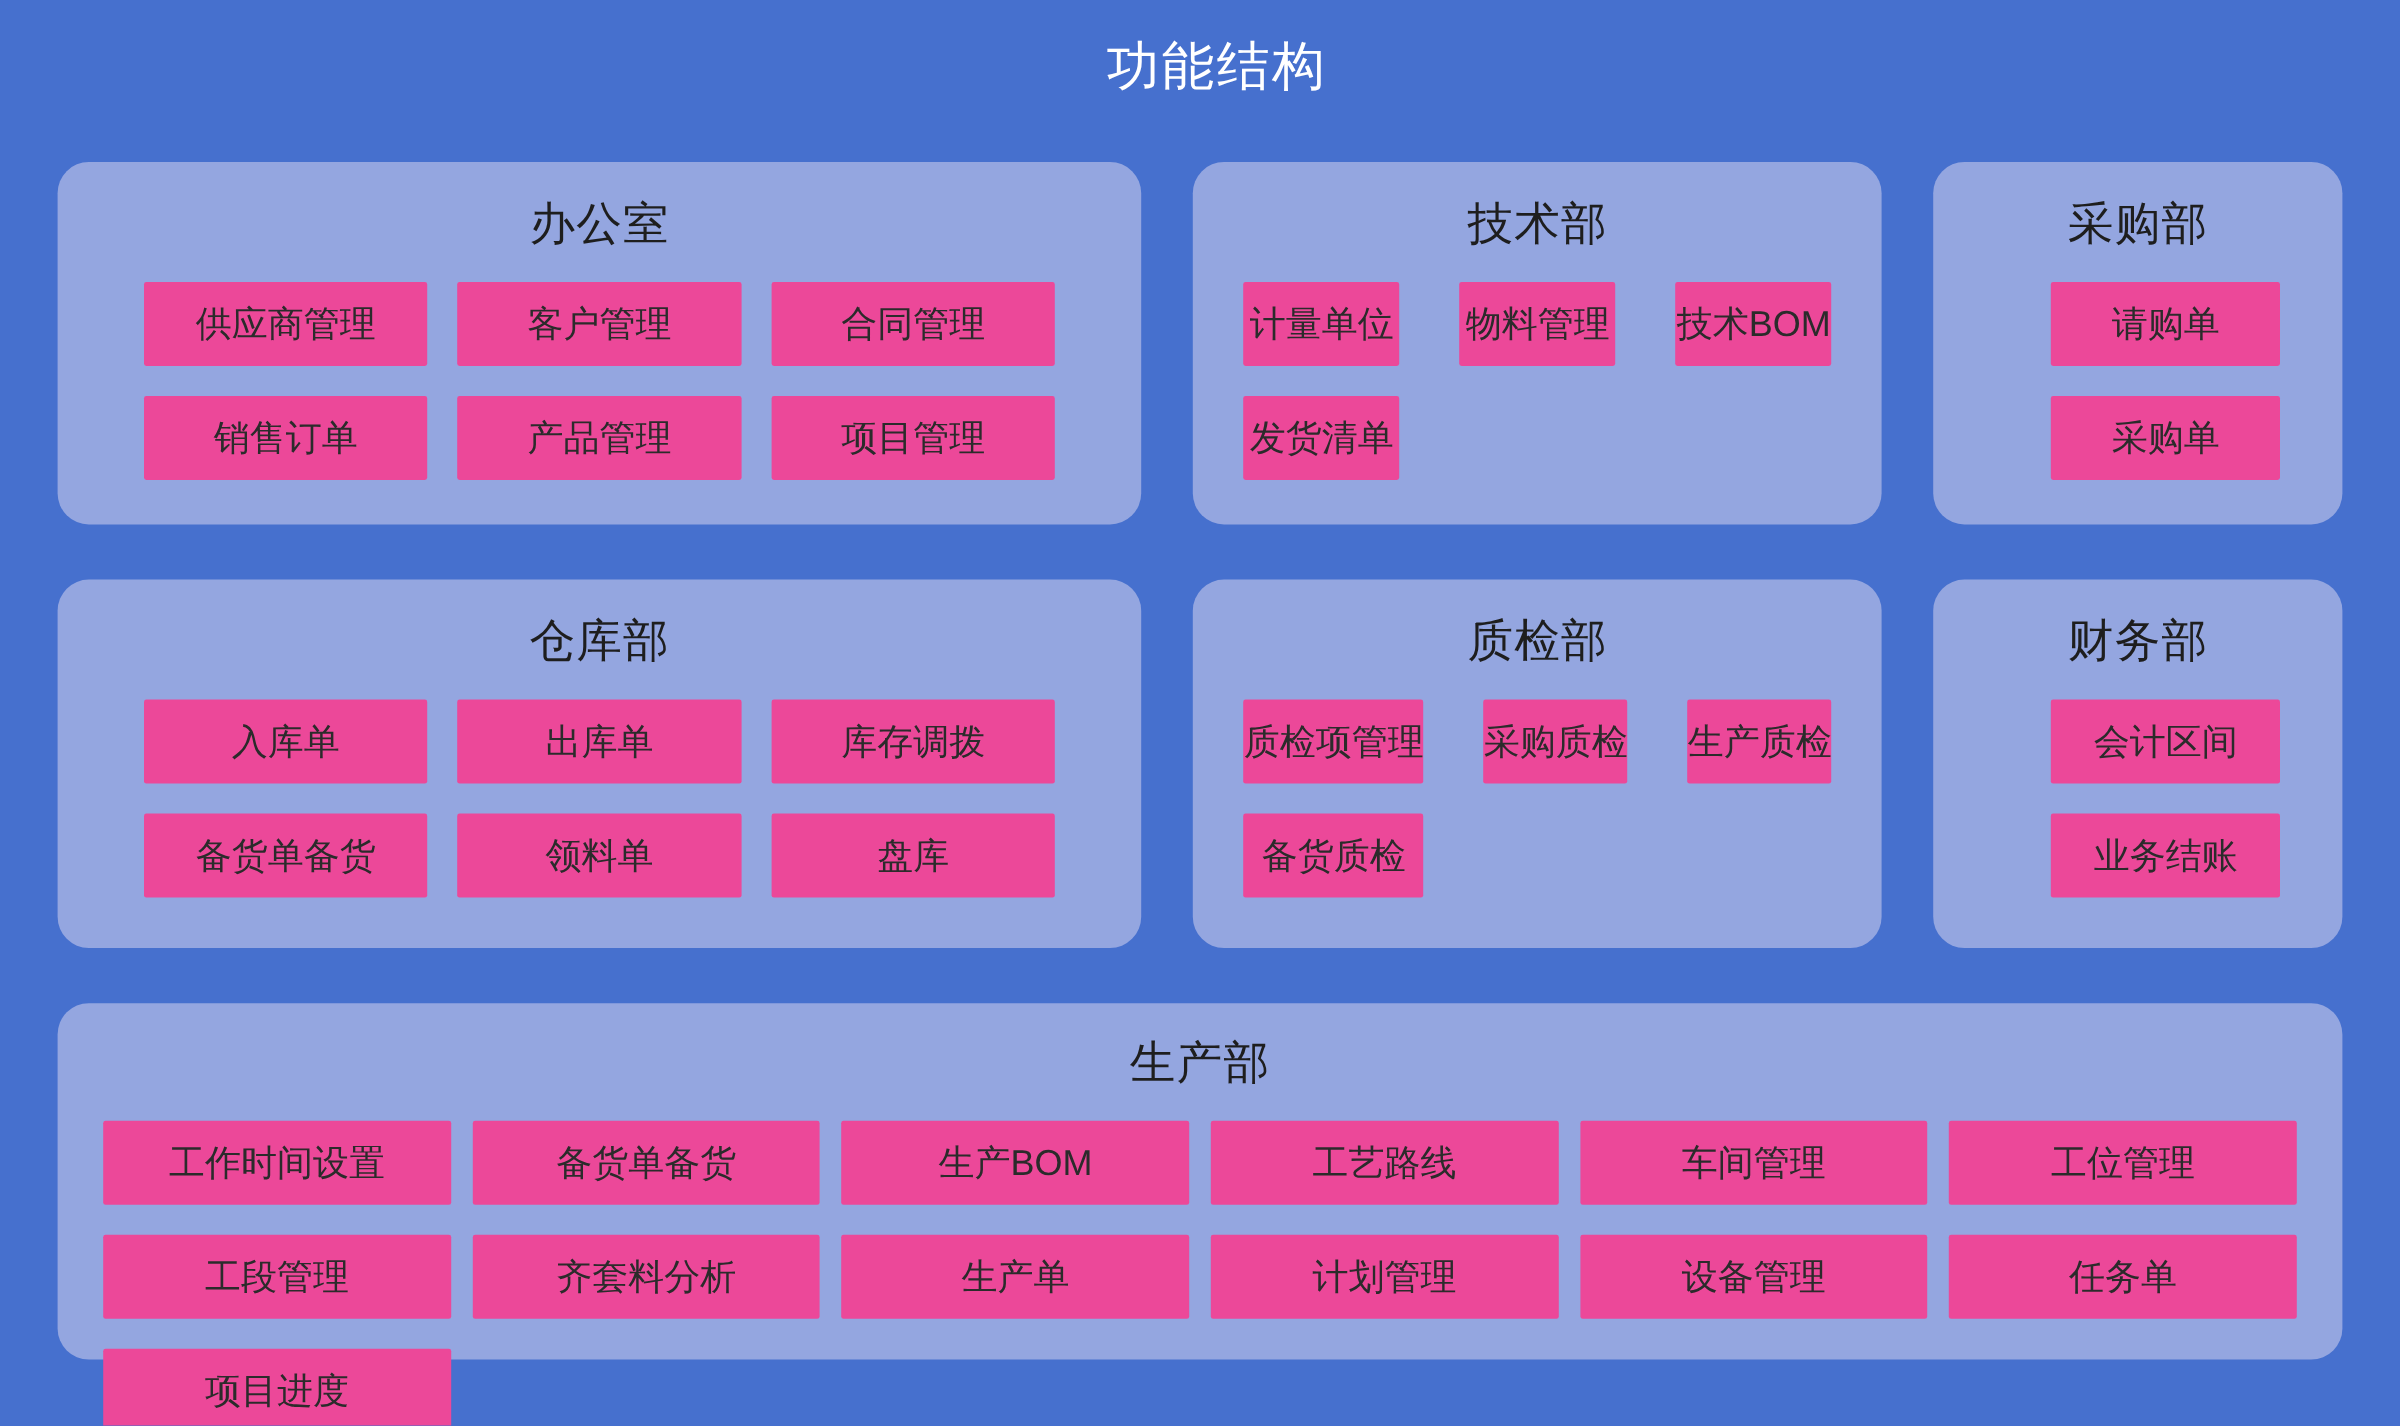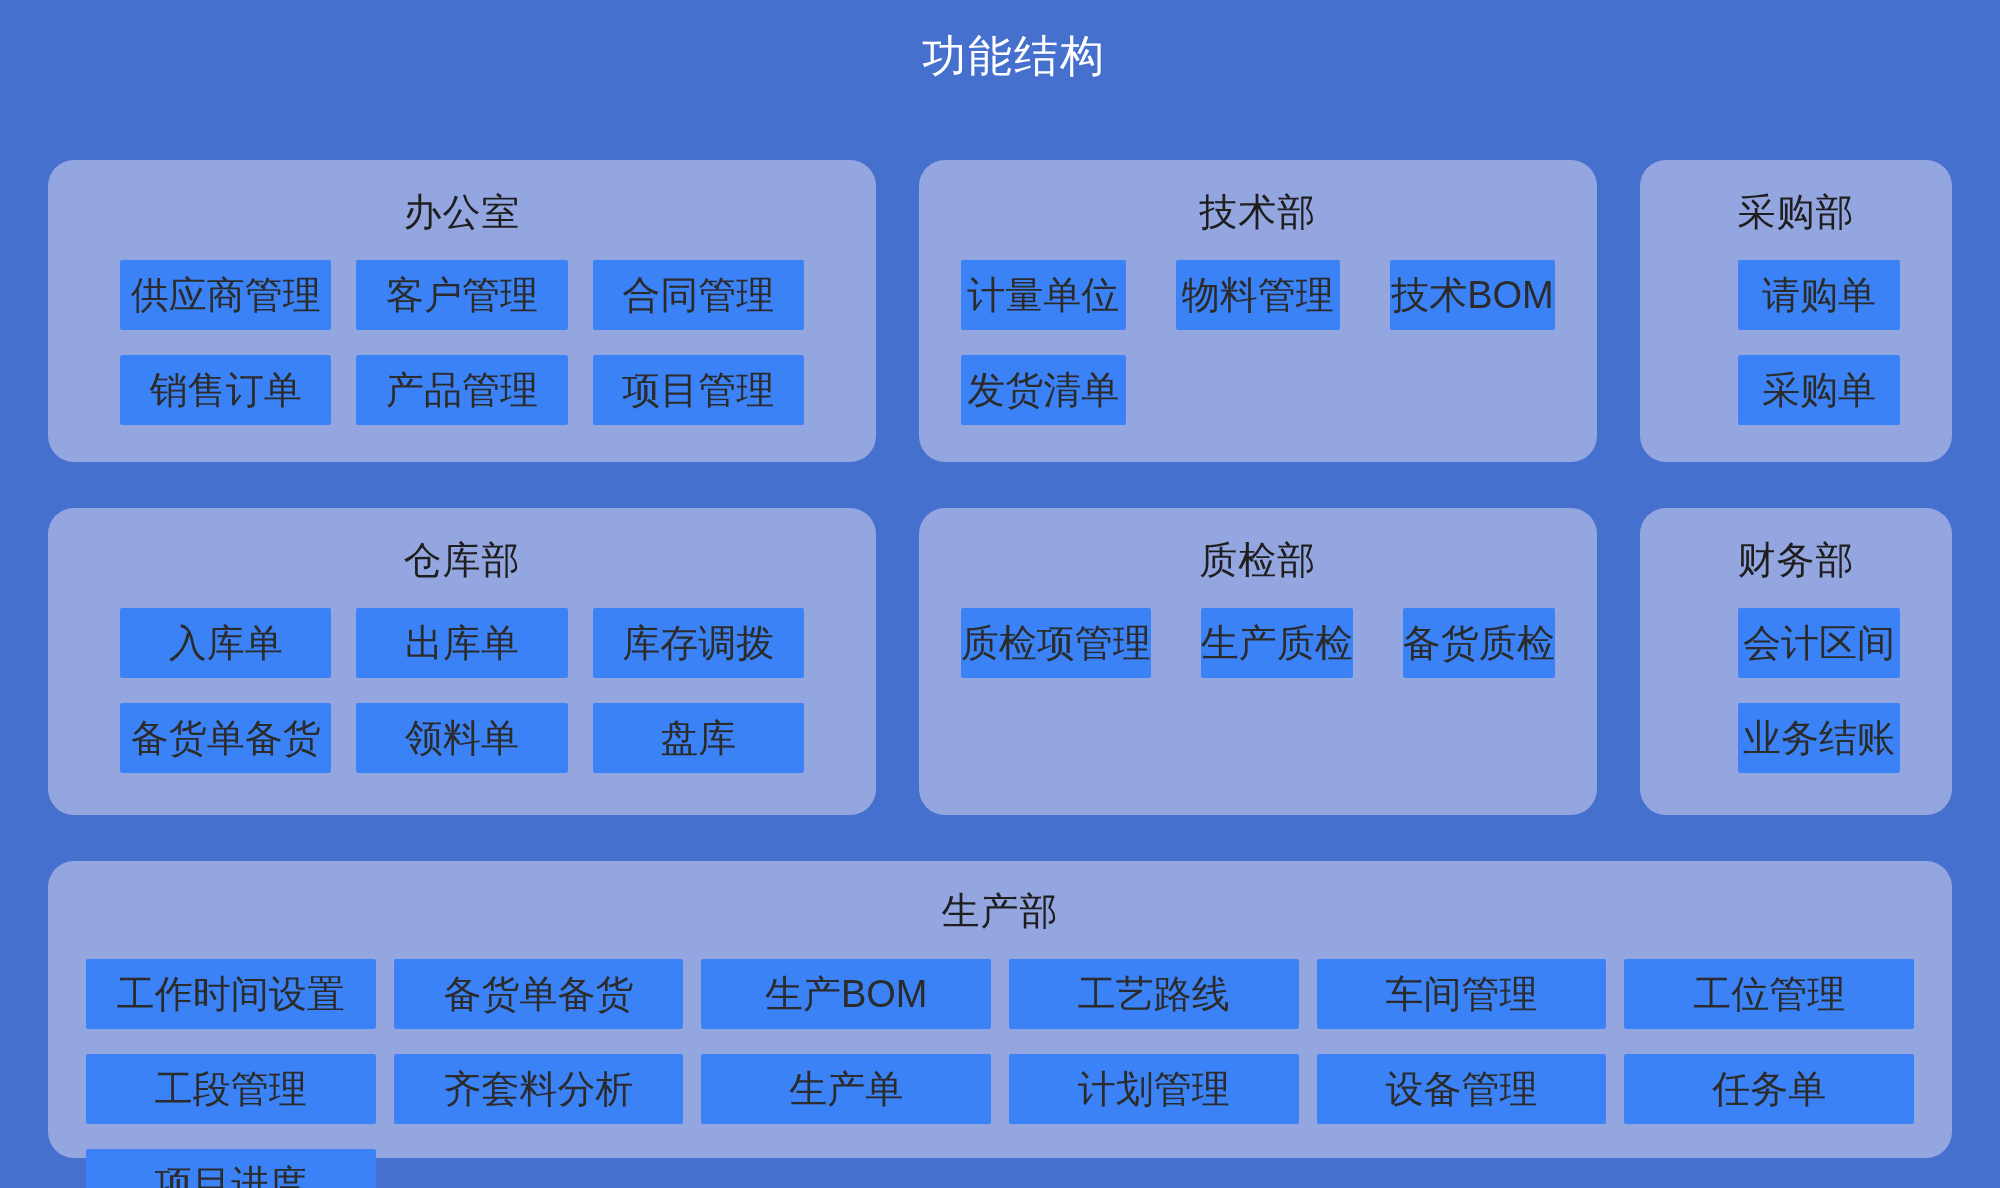--- a/index.html
+++ b/index.html
@@ -7,21 +7,21 @@
     padding: 0;
   }
   body {
     width: 2000px;
     height: 1188px;
     background: #4670CE;
     font-family: "Liberation Sans", "DejaVu Sans", sans-serif;
     overflow: hidden;
   }
   .page-title {
-    height: 160px;
+    height: 135px;
     box-sizing: border-box;
     padding-top: 28px;
     text-align: center;
     font-size: 44px;
     line-height: 56px;
     color: #FFFFFF;
     letter-spacing: 2px;
     margin-left: 28px;
   }
   .dept-grid {
@@ -66,27 +66,27 @@
     grid-template-columns: 1fr;
     padding: 0 52px;
     margin-left: 46px;
   }
   .cards.cols-7 {
     grid-template-columns: repeat(6, 1fr);
     column-gap: 18px;
     padding: 0 38px;
   }
   .card {
-    background: #3b82f6;
+    background: #ec4899;
     border-radius: 2px;
     height: 70px;
     display: flex;
     align-items: center;
     justify-content: center;
-    font-size: 38px;
+    font-size: 30px;
     color: #2B2B2B;
     white-space: nowrap;
   }
   .panel-production {
     grid-column: 1 / -1;
     padding-top: 20px;
   }
 </style>
 </head>
 <body>
@@ -134,20 +134,21 @@
       <div class="card">备货单备货</div>
       <div class="card">领料单</div>
       <div class="card">盘库</div>
     </div>
   </section>
 
   <section class="panel">
     <div class="panel-header">质检部</div>
     <div class="cards cols-2">
       <div class="card">质检项管理</div>
+      <div class="card">采购质检</div>
       <div class="card">生产质检</div>
       <div class="card">备货质检</div>
     </div>
   </section>
 
   <section class="panel">
     <div class="panel-header">财务部</div>
     <div class="cards cols-1">
       <div class="card">会计区间</div>
       <div class="card">业务结账</div>

